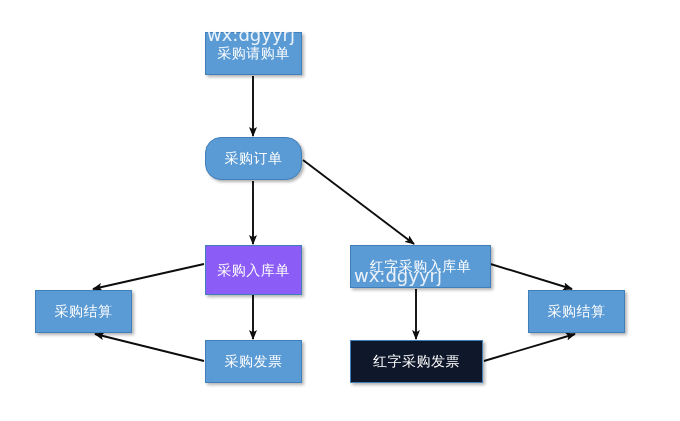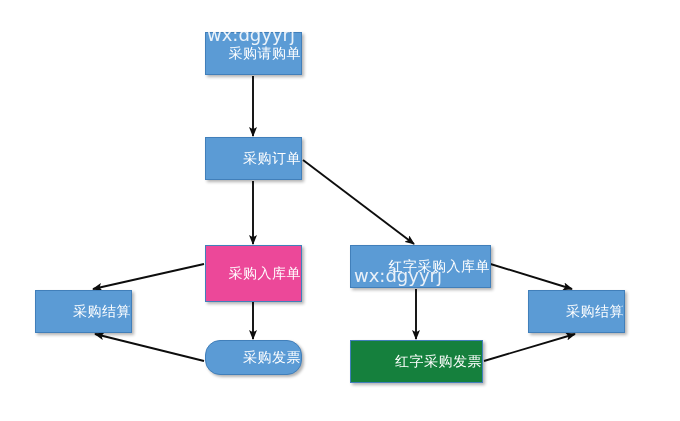--- a/index.html
+++ b/index.html
@@ -29,21 +29,21 @@
   .node {
     position: absolute;
     box-sizing: border-box;
     background: #5b9bd5;
     border: 1px solid #417fba;
     color: #ffffff;
     font-size: 14px;
     line-height: 1.15;
     display: flex;
     align-items: center;
-    justify-content: flex-end;
+    justify-content: center;
     text-align: center;
     box-shadow: 2px 2px 3px rgba(0,0,0,0.30);
     z-index: 2;
     letter-spacing: 0.5px;
   }
   .node-label {
     display: block;
     white-space: nowrap;
   }
   .watermark {
@@ -82,39 +82,39 @@
         <line x1="484" y1="262" x2="572" y2="289" marker-end="url(#arrowhead)" stroke="#0d0d0d"></line>
         <line x1="416" y1="289" x2="416" y2="339" marker-end="url(#arrowhead)" stroke="#0d0d0d"></line>
         <line x1="484" y1="361" x2="575" y2="334" marker-end="url(#arrowhead)" stroke="#0d0d0d"></line>
       </g>
   </svg>
 
   <div id="node-layer">
       <div class="node" style="left: 205px; top: 32px; width: 97px; height: 43px; background: rgb(91, 155, 213); border-color: rgb(65, 127, 186); color: rgb(255, 255, 255);">
         <span class="node-label">采购请购单</span>
       </div>
-      <div class="node" style="left: 205px; top: 137px; width: 97px; height: 43px; background: rgb(91, 155, 213); border-color: rgb(65, 127, 186); color: rgb(255, 255, 255);">
+      <div class="node" style="left: 205px; top: 137px; width: 97px; height: 43px; background: rgb(91, 155, 213); border-color: rgb(65, 127, 186); color: rgb(255, 255, 255); border-radius: 16px;">
         <span class="node-label">采购订单</span>
       </div>
-      <div class="node" style="left: 205px; top: 245px; width: 97px; height: 57px; background: #ec4899; border-color: rgb(65, 127, 186); color: rgb(255, 255, 255);">
+      <div class="node" style="left: 205px; top: 245px; width: 97px; height: 50px; background: #8b5cf6; border-color: rgb(65, 127, 186); color: rgb(255, 255, 255);">
         <span class="node-label">采购入库单</span>
       </div>
       <div class="node" style="left: 350px; top: 245px; width: 141px; height: 43px; background: rgb(91, 155, 213); border-color: rgb(65, 127, 186); color: rgb(255, 255, 255);">
         <span class="node-label">红字采购入库单</span>
       </div>
       <div class="node" style="left: 35px; top: 290px; width: 97px; height: 43px; background: rgb(91, 155, 213); border-color: rgb(65, 127, 186); color: rgb(255, 255, 255);">
         <span class="node-label">采购结算</span>
       </div>
       <div class="node" style="left: 528px; top: 290px; width: 97px; height: 43px; background: rgb(91, 155, 213); border-color: rgb(65, 127, 186); color: rgb(255, 255, 255);">
         <span class="node-label">采购结算</span>
       </div>
-      <div class="node" style="left: 205px; top: 340px; width: 97px; height: 35px; background: rgb(91, 155, 213); border-color: rgb(65, 127, 186); color: rgb(255, 255, 255); border-radius: 15px;">
+      <div class="node" style="left: 205px; top: 340px; width: 97px; height: 43px; background: rgb(91, 155, 213); border-color: rgb(65, 127, 186); color: rgb(255, 255, 255);">
         <span class="node-label">采购发票</span>
       </div>
-      <div class="node" style="left: 350px; top: 340px; width: 133px; height: 43px; background: #15803d; border-color: rgb(65, 127, 186); color: rgb(255, 255, 255);">
+      <div class="node" style="left: 350px; top: 340px; width: 133px; height: 43px; background: #0f172a; border-color: rgb(65, 127, 186); color: rgb(255, 255, 255);">
         <span class="node-label">红字采购发票</span>
       </div>
     </div>
 
   <div id="watermark-layer">
       <div class="watermark" style="left: 207px; top: 24px;">wx:dgyyrj</div>
       <div class="watermark wm-b" style="left: 354px; top: 265px;">wx:dgyyrj</div>
     </div>
 
 </div>

